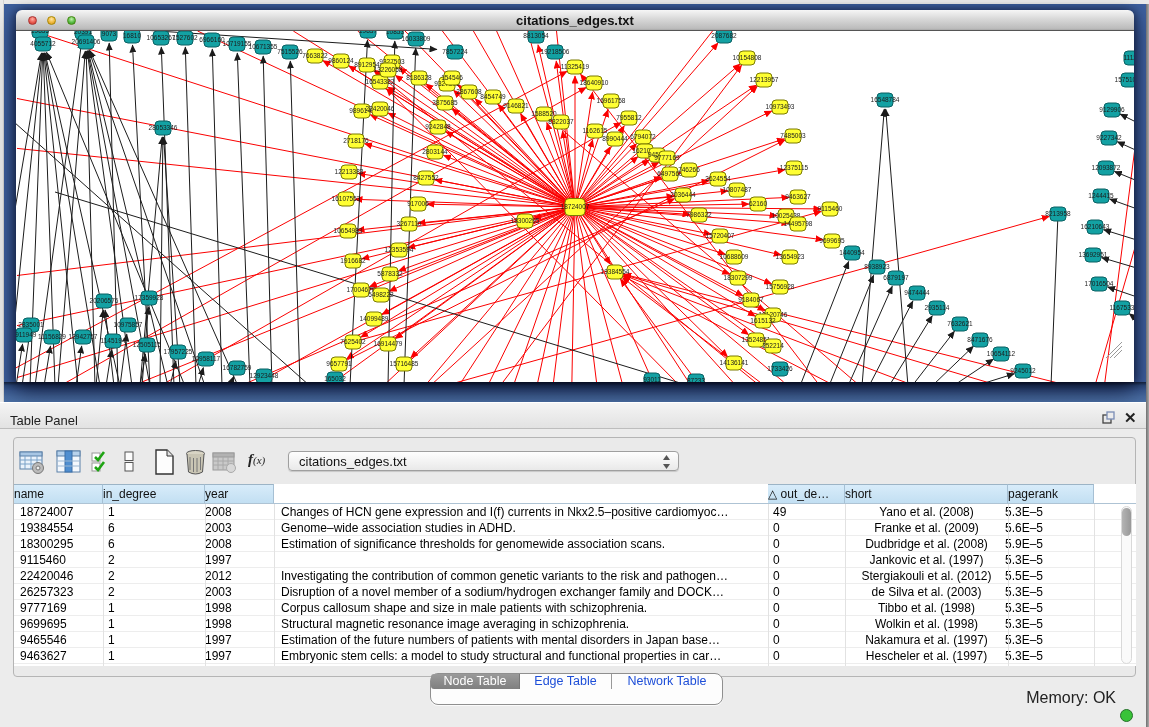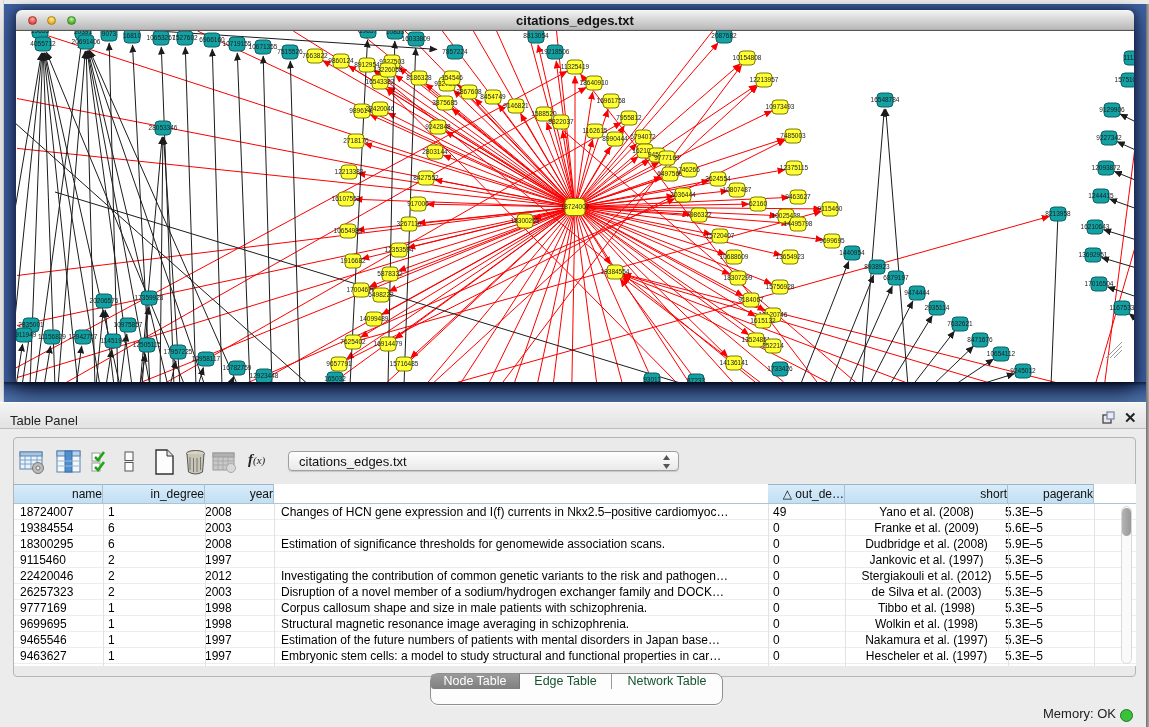--- a/index.html
+++ b/index.html
@@ -34,37 +34,37 @@
  border:1px solid #b5b5b5;border-radius:4px}
 
 .ic{position:absolute;top:449px}
 #dropdown{left:288px;top:451px;width:391px;height:20px;border:1px solid #9f9f9f;border-radius:4px;
  background:linear-gradient(#fefefe,#e9e9e9);box-shadow:0 1px 1px rgba(0,0,0,.15)}
 #dropdown span{position:absolute;left:10px;top:2px;font-size:13px;color:#111}
 
 #tablearea{left:14px;top:484px;width:1122px;height:182px;background:#fff;overflow:hidden}
 #thead{position:absolute;left:0px;top:0px;width:1122px;height:20px;border-bottom:1px solid #aec3d4}
 .th{position:absolute;top:0;height:19px;border-right:1px solid #a6c0d4;font-size:12px;color:#111;
- text-align:right;line-height:19px;background:linear-gradient(#d8ecfa,#c2dff2);border-top:1px solid #9cb4c6}
+ text-align:left;line-height:19px;background:linear-gradient(#d8ecfa,#c2dff2);border-top:1px solid #9cb4c6}
 .tr{position:absolute;left:0;width:1122px;height:16px;font-size:12px;color:#000;border-bottom:1px solid #ededed}
 .tr span{position:absolute;top:1px;white-space:nowrap;overflow:hidden}
 .c0{left:6px;width:83px}.c1{left:94px;width:96px}.c2{left:191px;width:64px}
 .c3{left:267px;width:488px}.c4{left:759px;width:72px}.c5{left:831px;width:163px;text-align:center}
 .c6{left:991px;width:86px}
 .gv{position:absolute;top:20px;height:162px;width:1px;background:#e2e2e2}
 #sbtrack{left:1121px;top:506px;width:11px;height:158px;background:#fafafa;border:1px solid #d9d9d9;border-radius:6px}
 #sbthumb{left:1122px;top:508px;width:9px;height:28px;background:linear-gradient(90deg,#b4b4b4,#989898);border-radius:5px}
 
 #tabs{left:430px;top:673px;width:293px;height:32px;border:1px solid #8f8f8f;border-radius:8px;
  background:#fdfdfd;box-shadow:0 1px 0 rgba(255,255,255,.8)}
-.tab{position:absolute;top:0;height:15px;font-size:12.5px;line-height:15px;text-align:center;color:#14532d}
+.tab{position:absolute;top:0;height:15px;font-size:12.5px;line-height:15px;text-align:center;color:#1d4ed8}
 #tab1{left:0;width:89px;background:linear-gradient(#9a9a9a,#7f7f7f);color:#fff;border-radius:3px 0 0 3px;border-right:1px solid #777}
 #tab2{left:89px;width:92px;border-right:1px solid #999}
 #tab3{left:181px;width:110px}
-#mem{left:1000px;top:706px;width:116px;text-align:right;font-size:13px;color:#222}
+#mem{left:1000px;top:689px;width:116px;text-align:right;font-size:16px;color:#222}
 #memdot{left:1120px;top:709px;width:13px;height:13px;border-radius:50%;border:1px solid #25702a;background:#38c338}
 </style></head><body>
 <div class="abs" id="topstrip"></div>
 <div class="abs" id="blue"></div>
 <div class="abs" id="blueband"></div>
 <div class="abs" id="leftstrip"></div>
 <div class="abs" id="macwin">
   <div class="abs" id="titlebar">
       <div id="title">citations_edges.txt</div>
     <div class="light" id="lr"></div>
@@ -635,20 +635,21 @@
       <span class="c2">2008</span>
       <span class="c3">Changes of HCN gene expression and I(f) currents in Nkx2.5–positive cardiomyoc…</span>
       <span class="c4">49</span>
       <span class="c5">Yano et al. (2008)</span>
       <span class="c6">5.3E–5</span>
     </div>
     <div class="tr" style="top:36px">
       <span class="c0">19384554</span>
       <span class="c1">6</span>
       <span class="c2">2003</span>
+      <span class="c3">Genome–wide association studies in ADHD.</span>
       <span class="c4">0</span>
       <span class="c5">Franke et al. (2009)</span>
       <span class="c6">5.6E–5</span>
     </div>
     <div class="tr" style="top:52px">
       <span class="c0">18300295</span>
       <span class="c1">6</span>
       <span class="c2">2008</span>
       <span class="c3">Estimation of significance thresholds for genomewide association scans.</span>
       <span class="c4">0</span>

